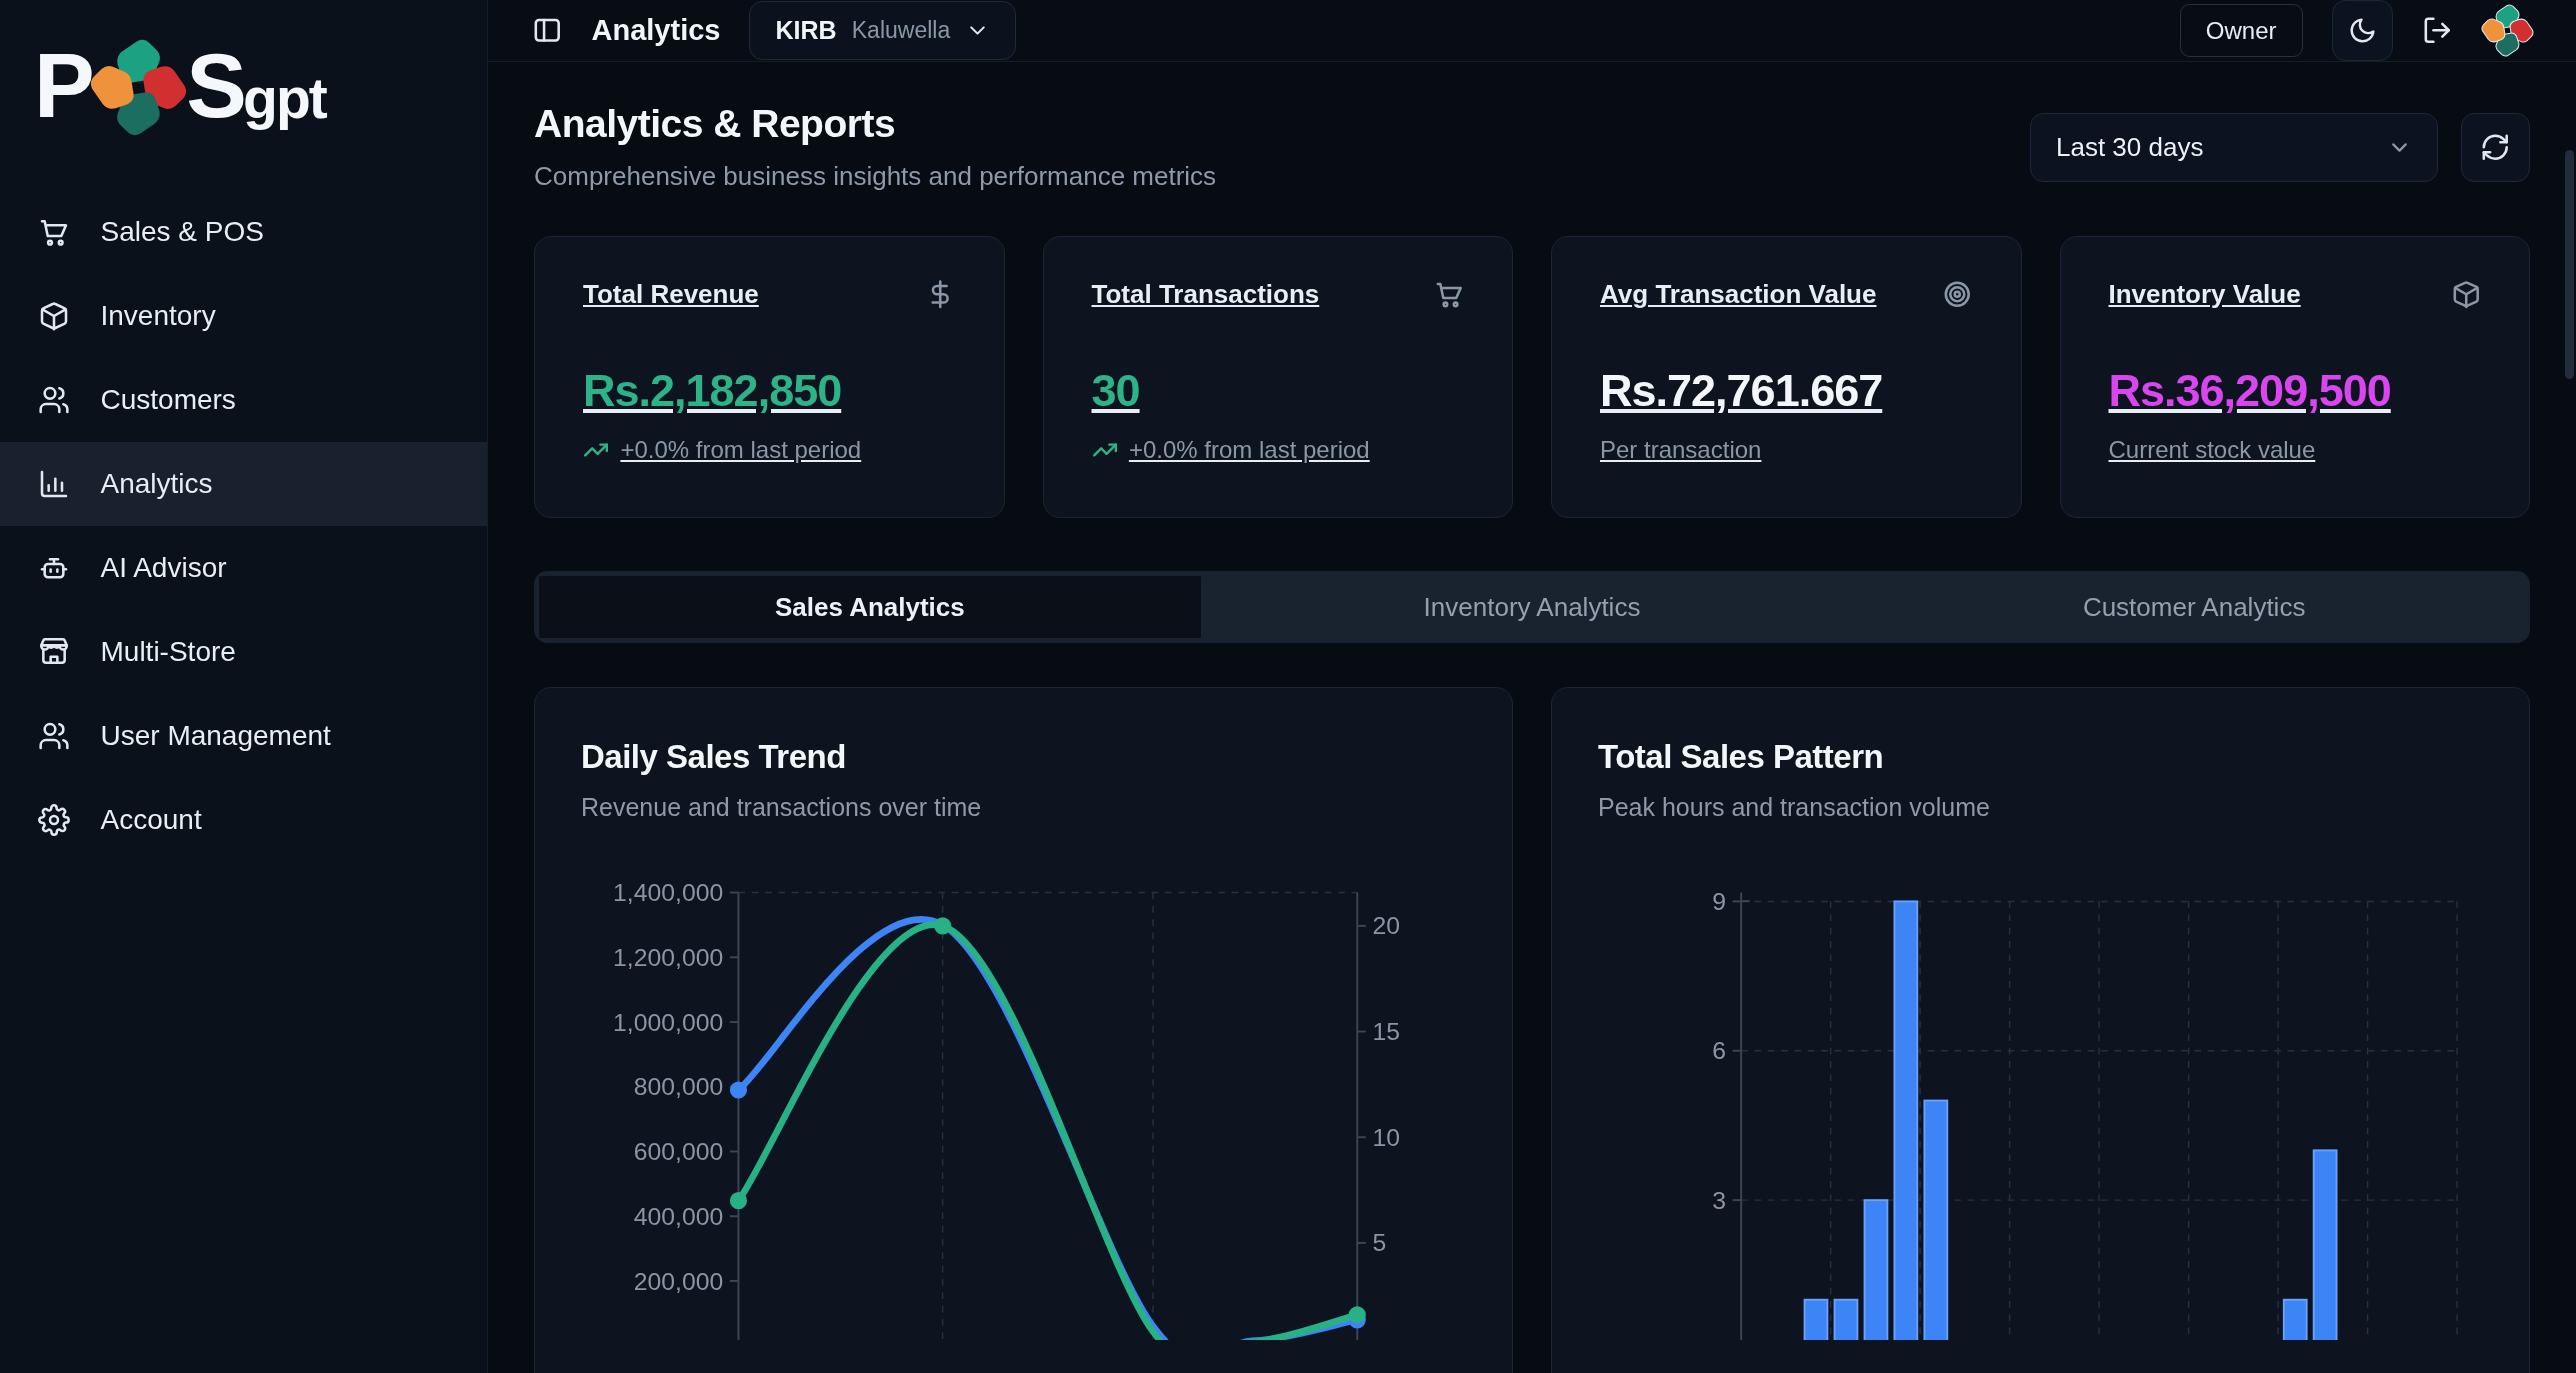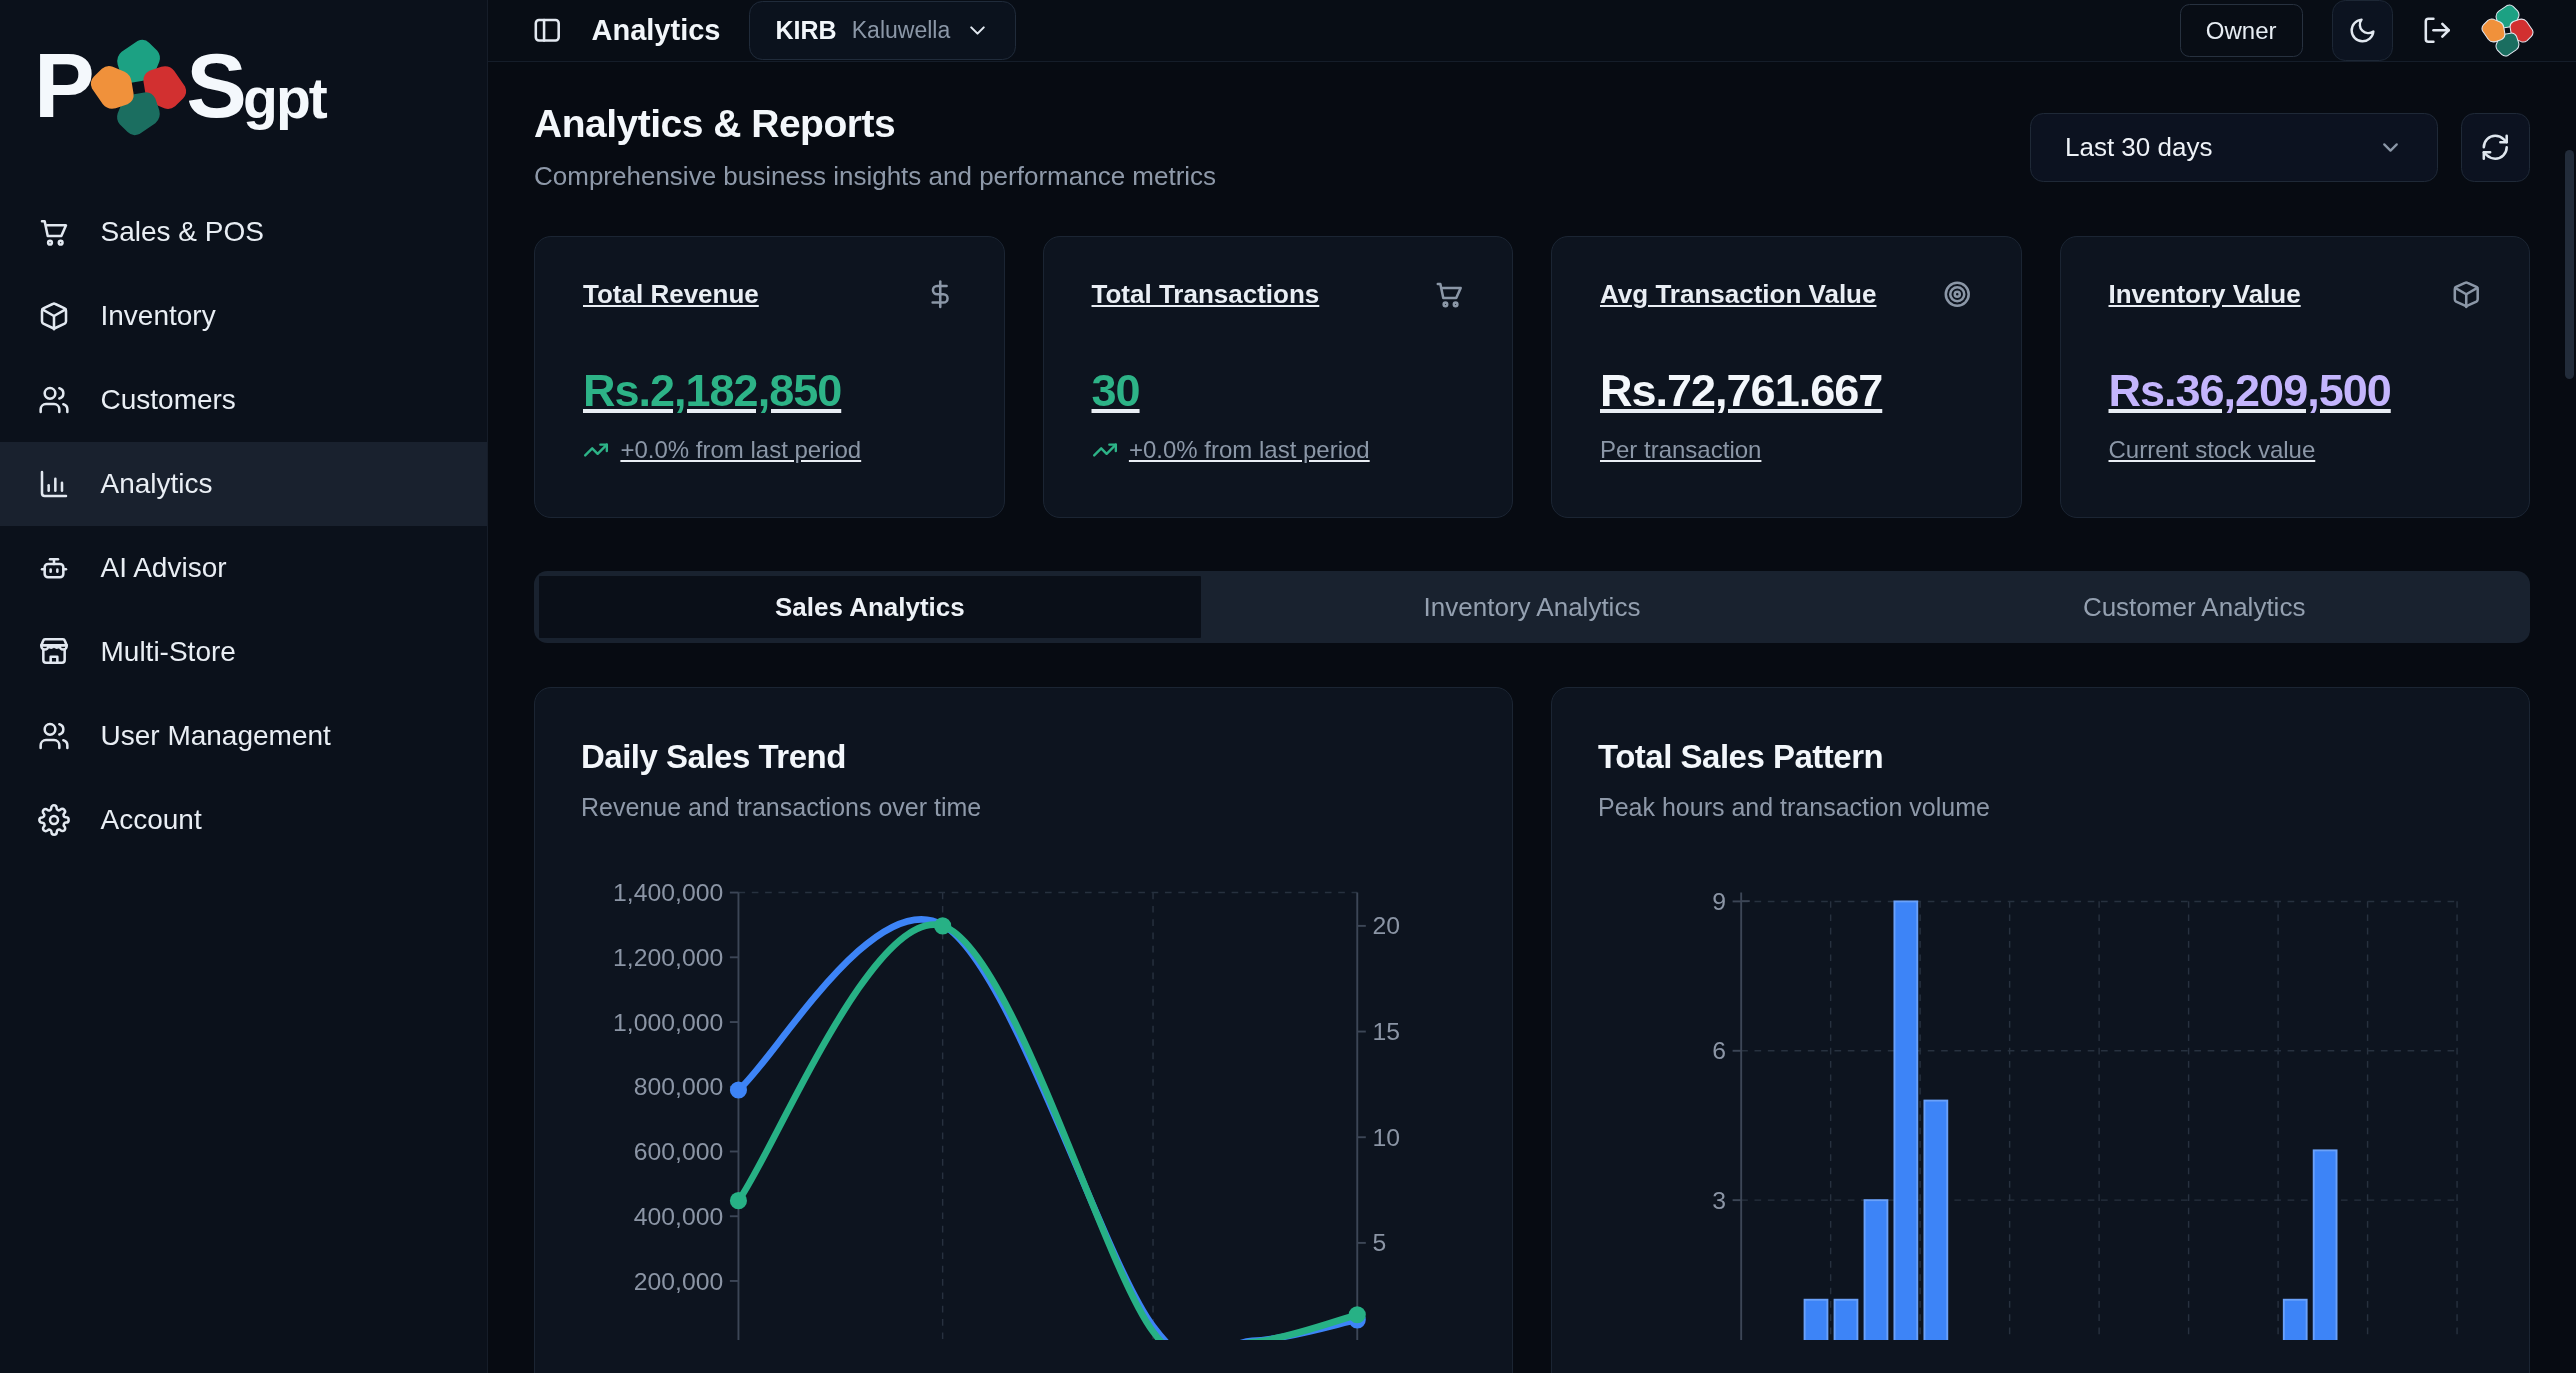--- a/index.html
+++ b/index.html
@@ -36,21 +36,21 @@
   .icon-btn{ width:61px; height:61px; border:1px solid #1d2735; border-radius:13.3px; background:#0c1320;
     display:flex; align-items:center; justify-content:center; cursor:pointer; }
   .avatar{ width:53px; height:53px; }
 
   .content{ flex:1; padding:40px 46px; position:relative; }
   .page-head{ display:flex; align-items:center; justify-content:space-between; }
   .page-title{ font-size:39px; font-weight:800; color:#f3f7fb; letter-spacing:-0.5px; }
   .page-sub{ font-size:26px; color:#8e99a9; margin-top:15.2px; }
   .head-controls{ display:flex; gap:23px; align-items:center; }
   .select-pill{ width:408px; height:69px; border:1px solid #1f2937; border-radius:13.3px; background:#0c1220;
-    display:flex; align-items:center; justify-content:space-between; padding:0 34px; cursor:pointer; }
+    display:flex; align-items:center; justify-content:space-between; padding:0 25px; cursor:pointer; }
   .select-pill span{ font-size:26px; color:#eef2f7; }
   .sq-btn{ width:69px; height:69px; border:1px solid #1f2937; border-radius:13.3px; background:#0c1220;
     display:flex; align-items:center; justify-content:center; cursor:pointer; }
   .chev{ width:25px; height:25px; stroke:#8b97a7; fill:none; stroke-width:2.2; stroke-linecap:round; stroke-linejoin:round;}
 
   .stats{ margin-top:44px; display:grid; grid-template-columns:repeat(4,1fr); gap:38px;text-decoration:underline; }
   .card{ background:#0d141f; border:1px solid #1b2533; border-radius:17px; }
   .stat-card{ padding:42px 48px 38px; height:282px; }
   .stat-top{ display:flex; justify-content:space-between; align-items:center; }
   .stat-title{ font-size:26px; font-weight:650; color:#e9eef4; }
@@ -281,21 +281,21 @@
         </div>
         <div class="card stat-card">
           <div class="stat-top">
             <span class="stat-title">Inventory Value</span>
             <svg viewBox="0 0 24 24">
                 <path d="M21 16V8a2 2 0 0 0-1-1.73L13 3a2 2 0 0 0-2 0L4 6.27A2 2 0 0 0 3 8v8a2 2 0 0 0 1 1.73L11 21a2 2 0 0 0 2 0l7-3.27A2 2 0 0 0 21 16z"></path>
                 <path d="M3.3 7 12 12l8.7-5"></path>
                 <path d="M12 22V12"></path>
               </svg>
           </div>
-          <div class="stat-value" id="sv3" style="color: #c4b5fd;">Rs.36,209,500</div>
+          <div class="stat-value" id="sv3" style="color: #d946ef;">Rs.36,209,500</div>
           <div class="stat-sub">
             <span>Current stock value</span>
           </div>
         </div>
       </div>
 
       <div class="tabs">
         <div class="tab active">Sales Analytics</div>
         <div class="tab">Inventory Analytics</div>
         <div class="tab">Customer Analytics</div>

